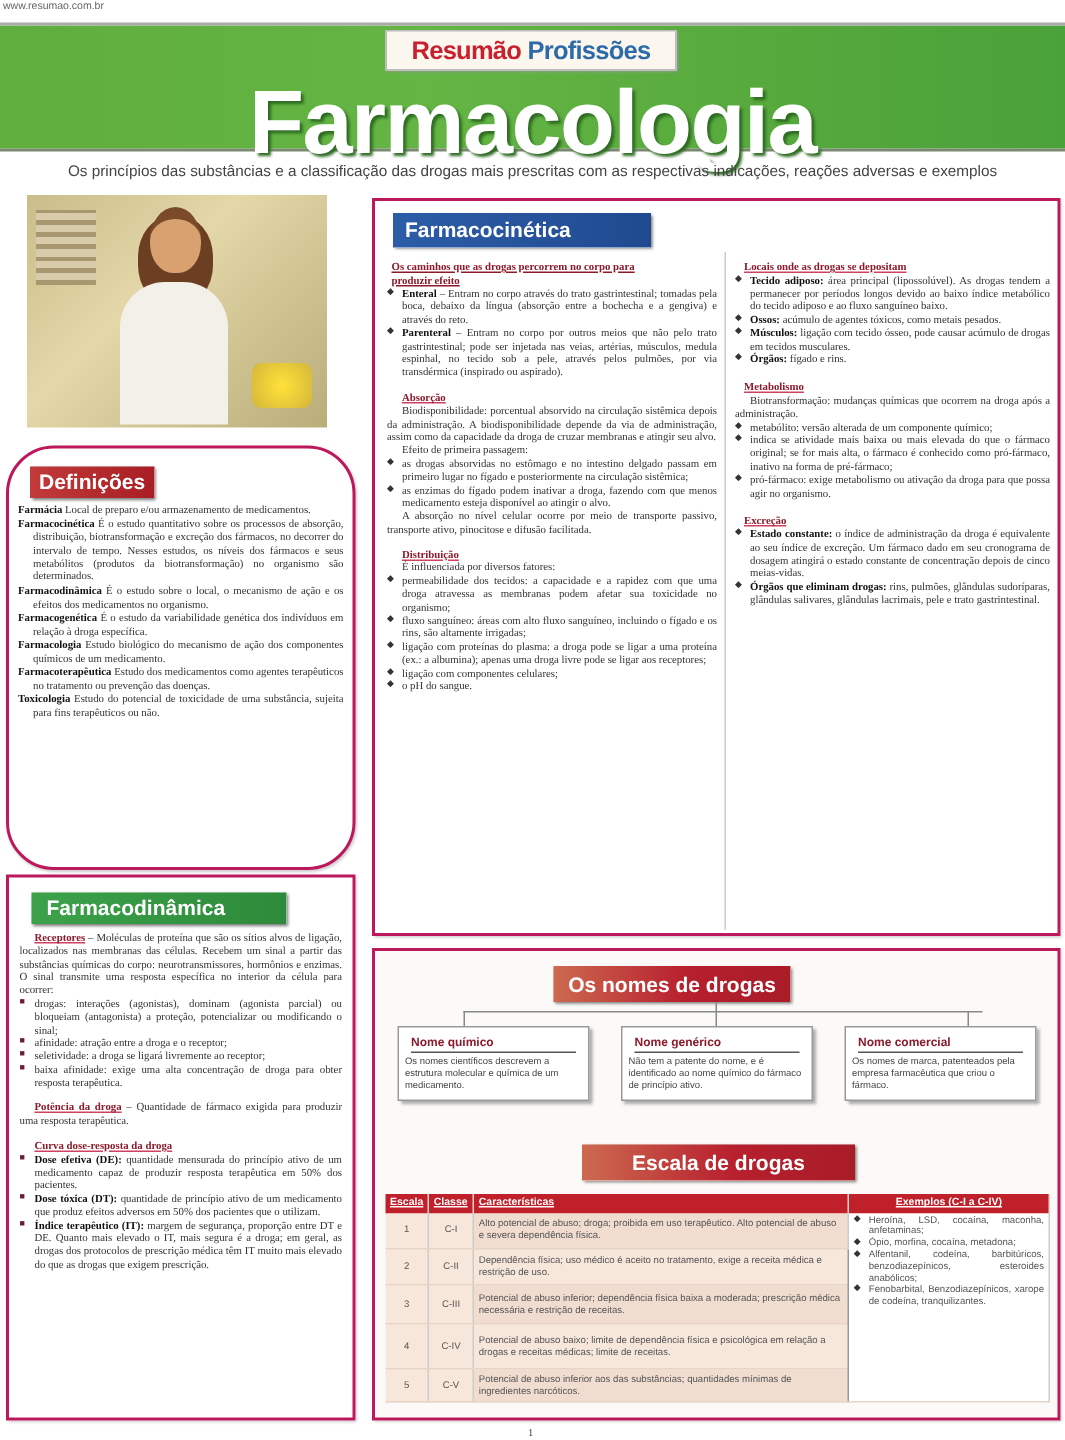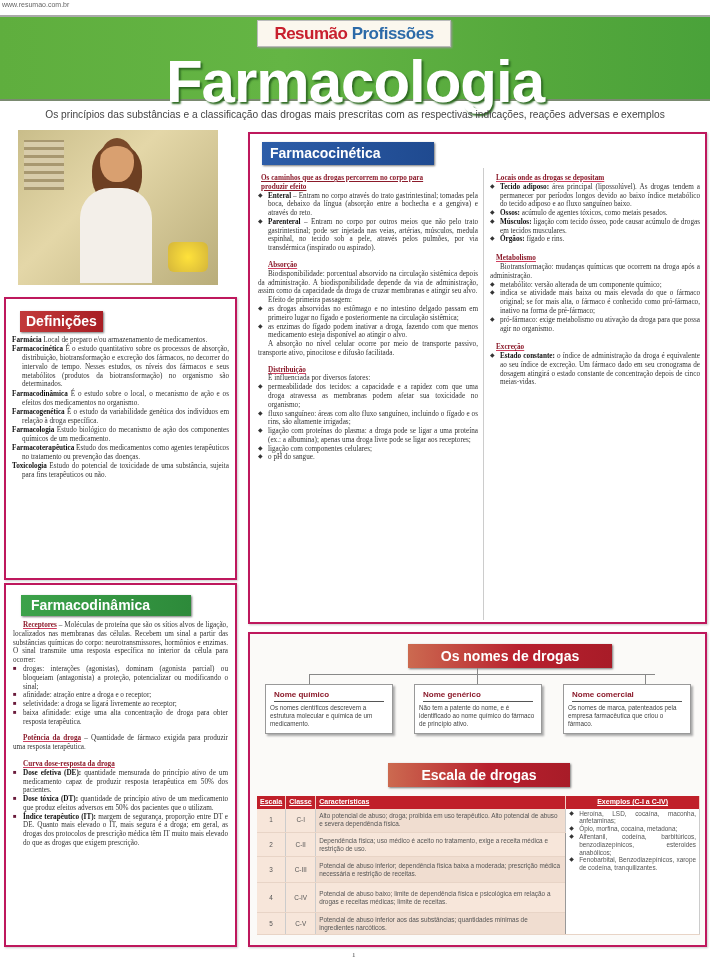--- a/index.html
+++ b/index.html
@@ -63,21 +63,21 @@
 <div class="photo">
   <div class="shelf"></div>
   <div class="person">
     <div class="hair"></div>
     <div class="head"></div>
     <div class="coat"></div>
   </div>
   <div class="bottle"></div>
 </div>
 
-<div class="box" style="left:4px; top:297px; width:233px; height:283px; padding:12px 6px 4px 6px;">
+<div class="box" style="left:4px; top:297px; width:233px; height:283px; padding:12px 6px 4px 6px;border-radius:32px;">
   <div class="sec-title red-t" style="margin:0 0 4px 8px; font-size:14px;">Definições</div>
   <div id="defs">
     <p class="def"><span class="kw">Farmácia</span><span> Local de preparo e/ou armazenamento de medicamentos.</span></p>
     <p class="def"><span class="kw">Farmacocinética</span><span> É o estudo quantitativo sobre os processos de absorção, distribuição, biotransformação e excreção dos fármacos, no decorrer do intervalo de tempo. Nesses estudos, os níveis dos fármacos e seus metabólitos (produtos da biotransformação) no organismo são determinados.</span></p>
     <p class="def"><span class="kw">Farmacodinâmica</span><span> É o estudo sobre o local, o mecanismo de ação e os efeitos dos medicamentos no organismo.</span></p>
     <p class="def"><span class="kw">Farmacogenética</span><span> É o estudo da variabilidade genética dos indivíduos em relação à droga específica.</span></p>
     <p class="def"><span class="kw">Farmacologia</span><span> Estudo biológico do mecanismo de ação dos componentes químicos de um medicamento.</span></p>
     <p class="def"><span class="kw">Farmacoterapêutica</span><span> Estudo dos medicamentos como agentes terapêuticos no tratamento ou prevenção das doenças.</span></p>
     <p class="def"><span class="kw">Toxicologia</span><span> Estudo do potencial de toxicidade de uma substância, sujeita para fins terapêuticos ou não.</span></p>
   </div>
@@ -140,28 +140,29 @@
     <p class="sub" style="margin:10px 0 0 6px;">Metabolismo</p>
     <p class="j ind">Biotransformação: mudanças químicas que ocorrem na droga após a administração.</p>
     <ul class="bl">
       <li>metabólito: versão alterada de um componente químico;</li>
       <li>indica se atividade mais baixa ou mais elevada do que o fármaco original; se for mais alta, o fármaco é conhecido como pró-fármaco, inativo na forma de pré-fármaco;</li>
       <li>pró-fármaco: exige metabolismo ou ativação da droga para que possa agir no organismo.</li>
     </ul>
     <p class="sub" style="margin:10px 0 0 6px;">Excreção</p>
     <ul class="bl">
       <li><span class="kw">Estado constante:</span><span> o índice de administração da droga é equivalente ao seu índice de excreção. Um fármaco dado em seu cronograma de dosagem atingirá o estado constante de concentração depois de cinco meias-vidas.</span></li>
+      <li><span class="kw">Órgãos que eliminam drogas:</span><span> rins, pulmões, glândulas sudoríparas, glândulas salivares, glândulas lacrimais, pele e trato gastrintestinal.</span></li>
     </ul>
   </div>
 </div>
 <div class="col-divider"></div>
 
 <div class="box" style="left:248px; top:632px; width:459px; height:315px; background:#fbfaf8;"></div>
 
-<div class="hdr-box" style="left:408px; top:644px; width:204px; height:24px; line-height:24px;">Os nomes de drogas</div>
+<div class="hdr-box" style="left:369px; top:644px; width:158px; height:24px; line-height:24px;">Os nomes de drogas</div>
 <div class="connector" style="left:309px; top:674px; width:346px; height:1px;"></div>
 <div class="connector" style="left:309px; top:674px; width:1px; height:10px;"></div>
 <div class="connector" style="left:477px; top:668px; width:1px; height:16px;"></div>
 <div class="connector" style="left:645px; top:674px; width:1px; height:10px;"></div>
 
 <div class="name-box" style="left:265px;">
   <div class="nt">Nome químico</div>
   <div class="nd">Os nomes científicos descrevem a estrutura molecular e química de um medicamento.</div>
 </div>
 <div class="name-box" style="left:414px;">

